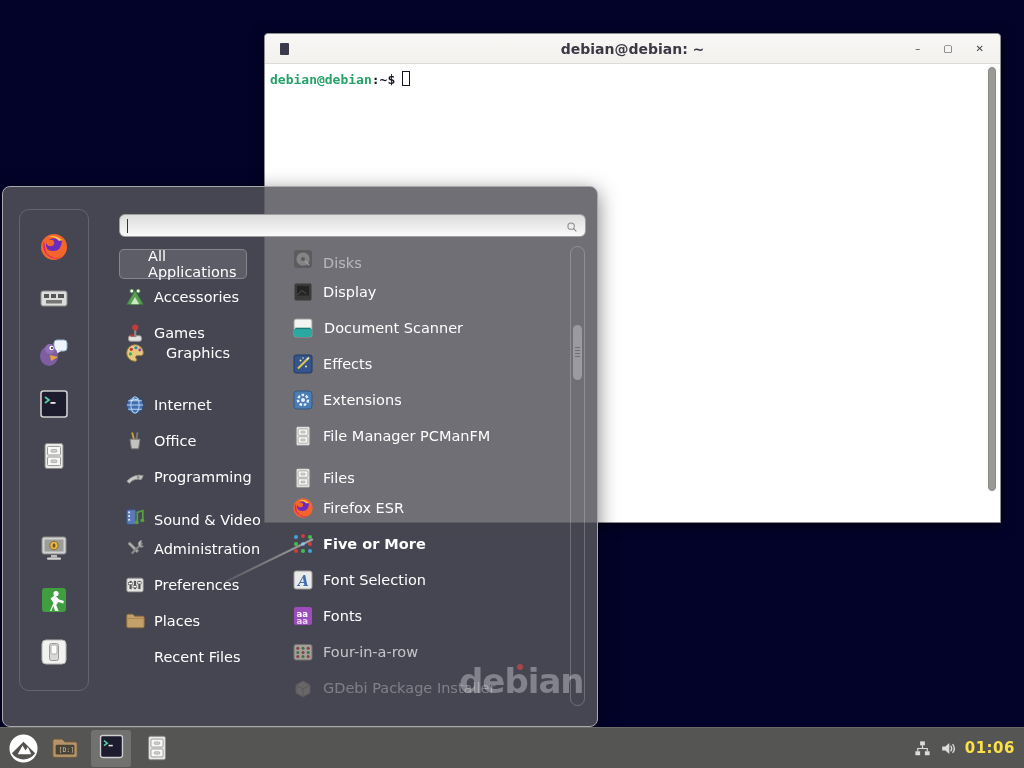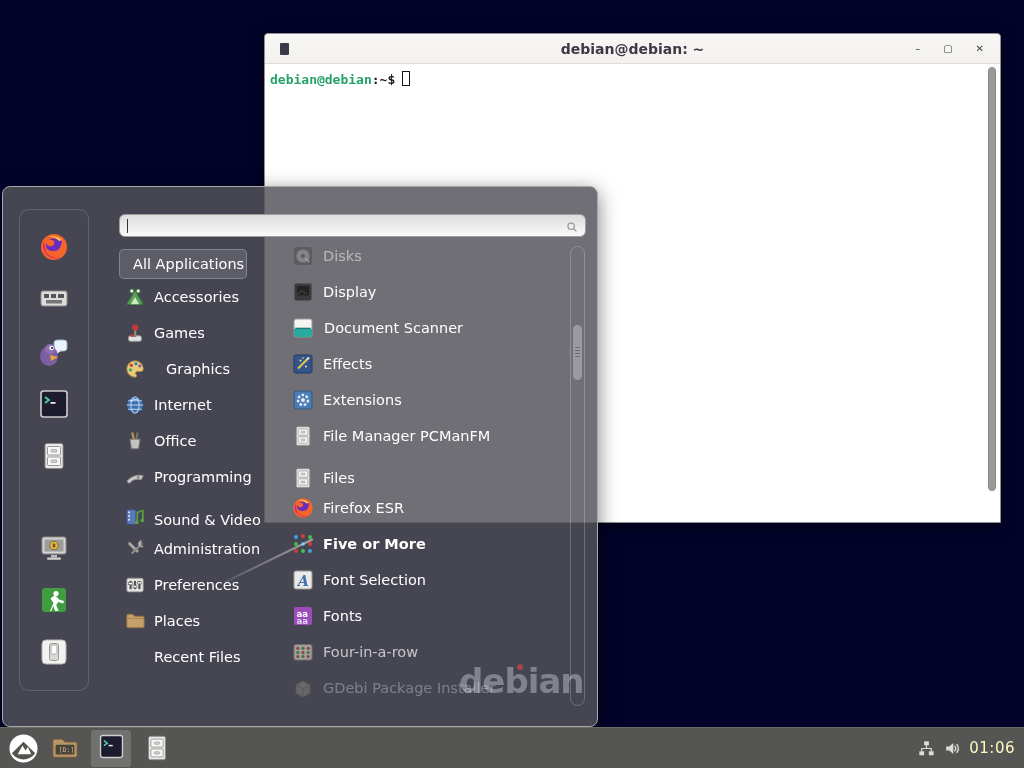--- a/index.html
+++ b/index.html
@@ -53,28 +53,28 @@
                border-radius:6px; }
   .caret { position:absolute; left:7px; top:4px; width:1px; height:14px; background:#333; }
   .mag { position:absolute; right:6px; top:4px; width:14px; height:14px; }
   .mag svg { width:14px; height:14px; }
 
   .cat-row { position:absolute; left:121px; width:158px; height:30px; display:flex;
              align-items:center; gap:8px; color:#fff; font-size:14.5px; cursor:default; }
   .cat-row .cicon { width:22px; height:22px; flex:0 0 22px; }
   .cat-row .cicon svg { width:22px; height:22px; }
   .cat-row.noicon { padding-left:30px; }
-  .cat-row.sel { left:116px; width:128px; height:30px; padding-left:13px;
+  .cat-row.sel { left:116px; width:128px; height:30px; padding-left:28px;
                  background:rgba(255,255,255,0.13); border:1px solid rgba(255,255,255,0.25);
                  border-radius:5px; }
   .app-row { position:absolute; left:288px; width:276px; height:30px; display:flex;
              align-items:center; gap:8px; color:#fff; font-size:14.5px; cursor:default; }
   .app-row .aicon { width:24px; height:24px; flex:0 0 24px; }
   .app-row .aicon svg { width:24px; height:24px; }
-  .app-row.f50 { opacity:.5; } .app-row.f65 { opacity:.68; } .app-row.f28 { opacity:.3; }
+  .app-row.f50 { opacity:.5;align-items:flex-end; } .app-row.f65 { opacity:.68; } .app-row.f28 { opacity:.3; }
 
   .menu-scroll { position:absolute; left:567px; top:59px; width:15px; height:460px;
                  border:1px solid rgba(255,255,255,0.22); border-radius:8px; }
   .mthumb { position:absolute; left:2px; top:78px; width:9px; height:55px;
             background:#9a9aa0; border-radius:5px; }
   .mthumb::after { content:""; position:absolute; left:2px; top:22px; width:5px; height:10px;
             background:repeating-linear-gradient(#6f6f74 0 1px, transparent 1px 3px); }
   .pointer-line { position:absolute; left:222px; top:394px; width:98px; height:2px;
             background:linear-gradient(90deg, rgba(225,225,215,0.12), rgba(225,225,215,0.6));
             transform:rotate(-26deg); transform-origin:left center; border-radius:1px; }
@@ -85,21 +85,21 @@
              align-items:center; z-index:10; }
   .menu-btn { width:31px; height:31px; margin-left:8px; }
   .menu-btn svg { width:31px; height:31px; }
   .launcher { width:30px; height:30px; margin-left:11px; }
   .launcher svg { width:30px; height:30px; }
   .winlist-btn { width:40px; height:37px; margin-left:11px; background:rgba(255,255,255,0.17);
                  border-radius:3px; display:flex; align-items:center; justify-content:center; }
   .winlist-btn svg { width:27px; height:27px; }
   .tray { margin-left:auto; display:flex; align-items:center; gap:7px; padding-right:9px; }
   .tray-ic { width:19px; height:19px; } .tray-ic svg { width:19px; height:19px; }
-  .clock { color:#fef9c3; font-weight:normal; font-size:15px; letter-spacing:.5px; }
+  .clock { color:#fde047; font-weight:bold; font-size:15px; letter-spacing:.5px; }
 </style>
 </head>
 <body>
 
 <div class="desktop">
 
   <div class="terminal">
     <div class="titlebar">
       <span class="win-mini-icon"></span>
       <span class="title">debian@debian: ~</span>
@@ -198,21 +198,21 @@
         </div>
         <div class="cat-row" style="top: 131px;">
           <span class="cicon"><svg viewBox="0 0 24 24">
               <rect x="5" y="15" width="14" height="6" rx="2" fill="#e2e2e0" stroke="#9a9a98"></rect>
               <rect x="11" y="7.5" width="2.4" height="9" fill="#8a8a88"></rect>
               <circle cx="12.2" cy="6" r="3.4" fill="#c23b3b"></circle>
               <rect x="7" y="13.2" width="4" height="3" rx="1" fill="#b0342f"></rect>
             </svg></span>
           <span>Games</span>
         </div>
-        <div class="cat-row" style="top: 167px; gap: 20px;">
+        <div class="cat-row" style="top: 151px; gap: 20px;">
           <span class="cicon"><svg viewBox="0 0 24 24">
               <path d="M12 3 a9 9 0 1 0 0 18 c2.4 0 2.2 -2 1.2 -3 c-1.6 -1.6 0 -3.2 2 -3.2 h3.3 c1.8 0 2.5 -1.4 2.5 -2.8 C21 7 17 3 12 3 z" fill="#e8c87a" stroke="#a08040"></path>
               <circle cx="8" cy="8" r="1.7" fill="#c0392b"></circle>
               <circle cx="13" cy="6.3" r="1.7" fill="#2980b9"></circle>
               <circle cx="7" cy="13" r="1.7" fill="#27ae60"></circle>
               <circle cx="17.2" cy="8.8" r="1.6" fill="#8e44ad"></circle>
             </svg></span>
           <span>Graphics</span>
         </div>
         <div class="cat-row" style="top: 203px;">

